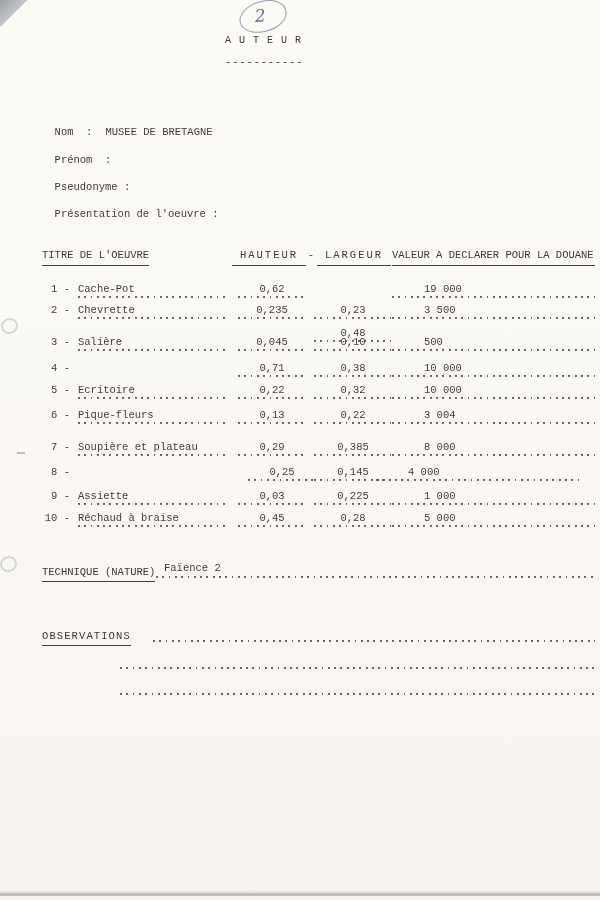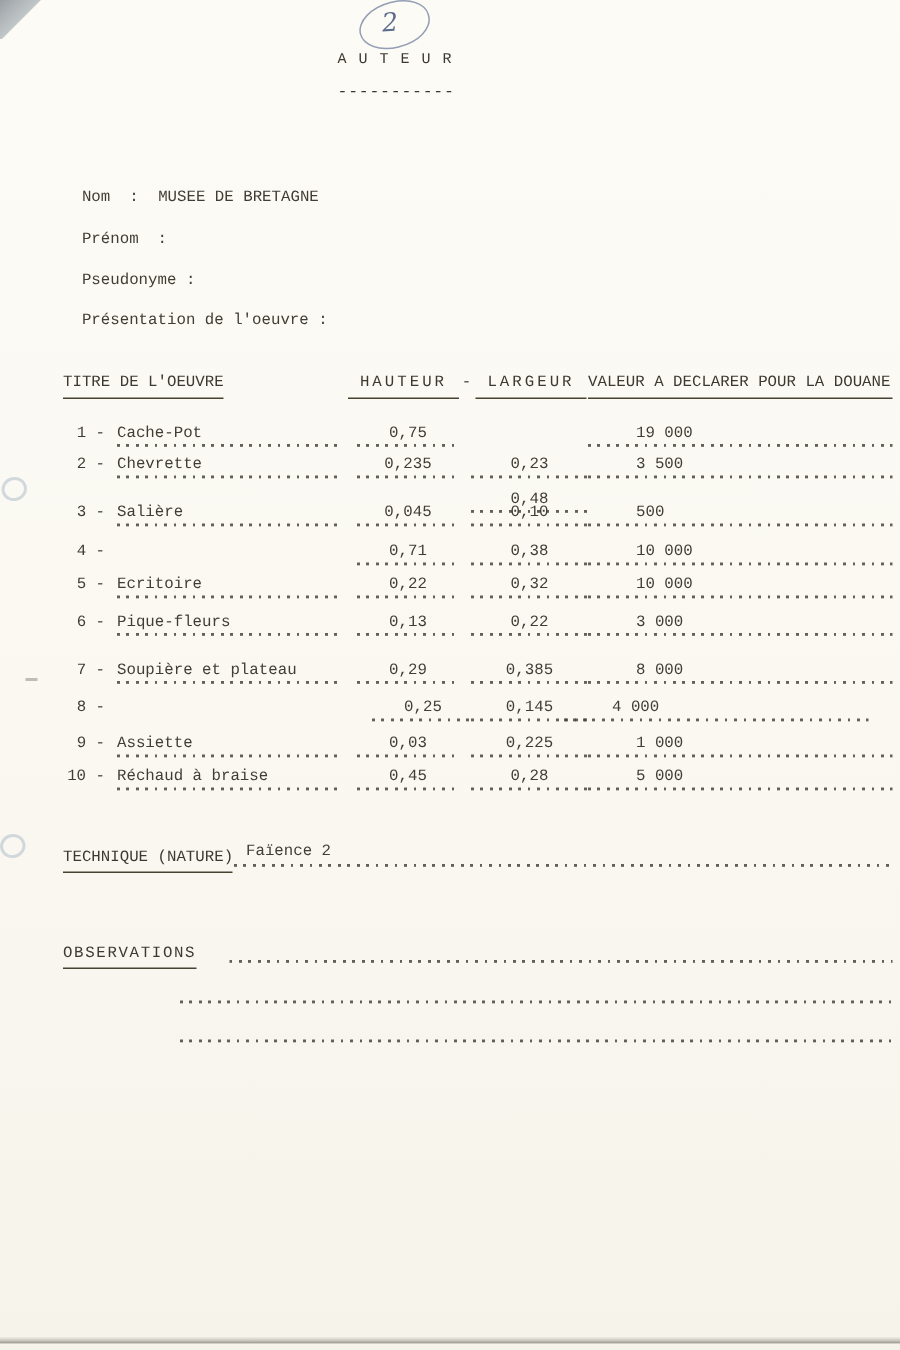--- a/index.html
+++ b/index.html
@@ -80,21 +80,21 @@
 <div class="abs tw hdr" style="left:42px;top:249px;">TITRE DE L'OEUVRE</div>
 <div class="abs tw hdr ctr" style="left:232px;top:249px;width:74px;letter-spacing:2px;">HAUTEUR</div>
 <div class="abs tw ctr" style="left:304px;top:249px;width:14px;">-</div>
 <div class="abs tw hdr ctr" style="left:317px;top:249px;width:74px;letter-spacing:2px;">LARGEUR</div>
 <div class="abs tw hdr" style="left:392px;top:249px;width:203px;box-sizing:border-box;">VALEUR A DECLARER POUR LA DOUANE</div>
 
 <div id="table-rows">
     <div class="row" style="top: 283px;">
       <span class="cell num-cell" style="left:40px;width:30px;">1 -</span>
       <span class="cell dots" style="left:78px;width:150px;">Cache-Pot</span>
-      <span class="cell dots c-center" style="left:238px;width:68px;">0,75</span>
+      <span class="cell dots c-center" style="left:238px;width:68px;">0,62</span>
       <span class="cell dots c-center" style="left:314px;width:78px;margin-top:44px;">0,48</span>
       <span class="cell dots v-cell" style="left:392px;width:203px;">19 000</span>
     </div>
     <div class="row" style="top: 304px;">
       <span class="cell num-cell" style="left:40px;width:30px;">2 -</span>
       <span class="cell dots" style="left:78px;width:150px;">Chevrette</span>
       <span class="cell dots c-center" style="left:238px;width:68px;">0,235</span>
       <span class="cell dots c-center" style="left:314px;width:78px;">0,23</span>
       <span class="cell dots v-cell" style="left:392px;width:203px;">3 500</span>
     </div>
@@ -116,21 +116,21 @@
       <span class="cell dots" style="left:78px;width:150px;">Ecritoire</span>
       <span class="cell dots c-center" style="left:238px;width:68px;">0,22</span>
       <span class="cell dots c-center" style="left:314px;width:78px;">0,32</span>
       <span class="cell dots v-cell" style="left:392px;width:203px;">10 000</span>
     </div>
     <div class="row" style="top: 409px;">
       <span class="cell num-cell" style="left:40px;width:30px;">6 -</span>
       <span class="cell dots" style="left:78px;width:150px;">Pique-fleurs</span>
       <span class="cell dots c-center" style="left:238px;width:68px;">0,13</span>
       <span class="cell dots c-center" style="left:314px;width:78px;">0,22</span>
-      <span class="cell dots v-cell" style="left:392px;width:203px;">3 000</span>
+      <span class="cell dots v-cell" style="left:392px;width:203px;">3 004</span>
     </div>
     <div class="row" style="top: 441px;">
       <span class="cell num-cell" style="left:40px;width:30px;">7 -</span>
       <span class="cell dots" style="left:78px;width:150px;">Soupière et plateau</span>
       <span class="cell dots c-center" style="left:238px;width:68px;">0,29</span>
       <span class="cell dots c-center" style="left:314px;width:78px;">0,385</span>
       <span class="cell dots v-cell" style="left:392px;width:203px;">8 000</span>
     </div>
     <div class="row" style="top: 466px;">
       <span class="cell num-cell" style="left:40px;width:30px;">8 -</span>

